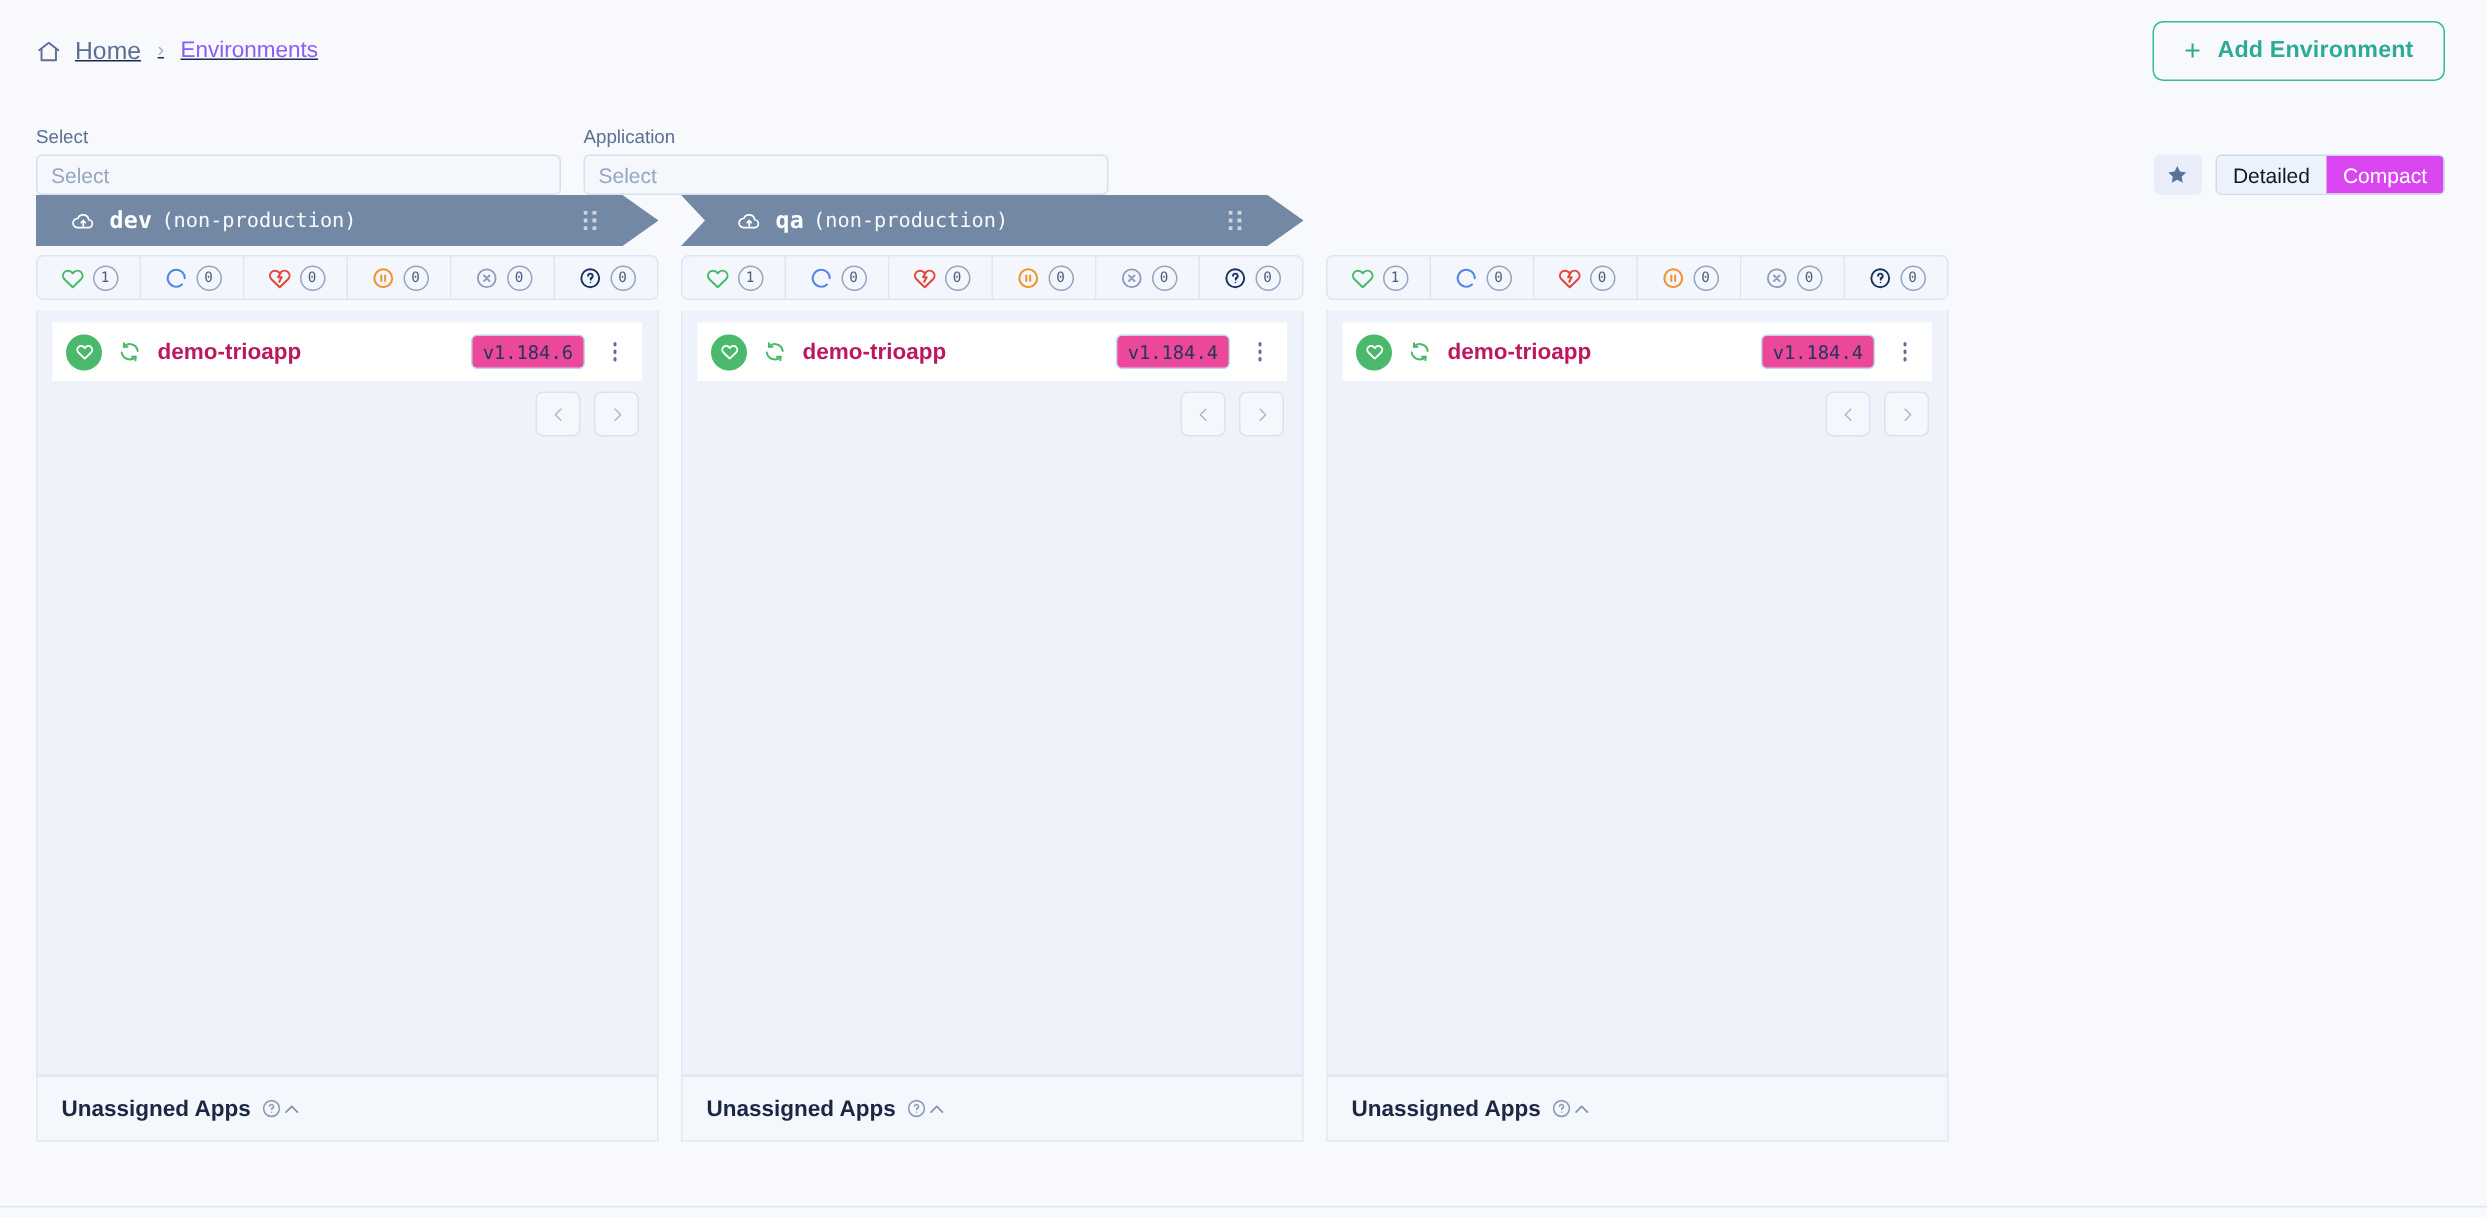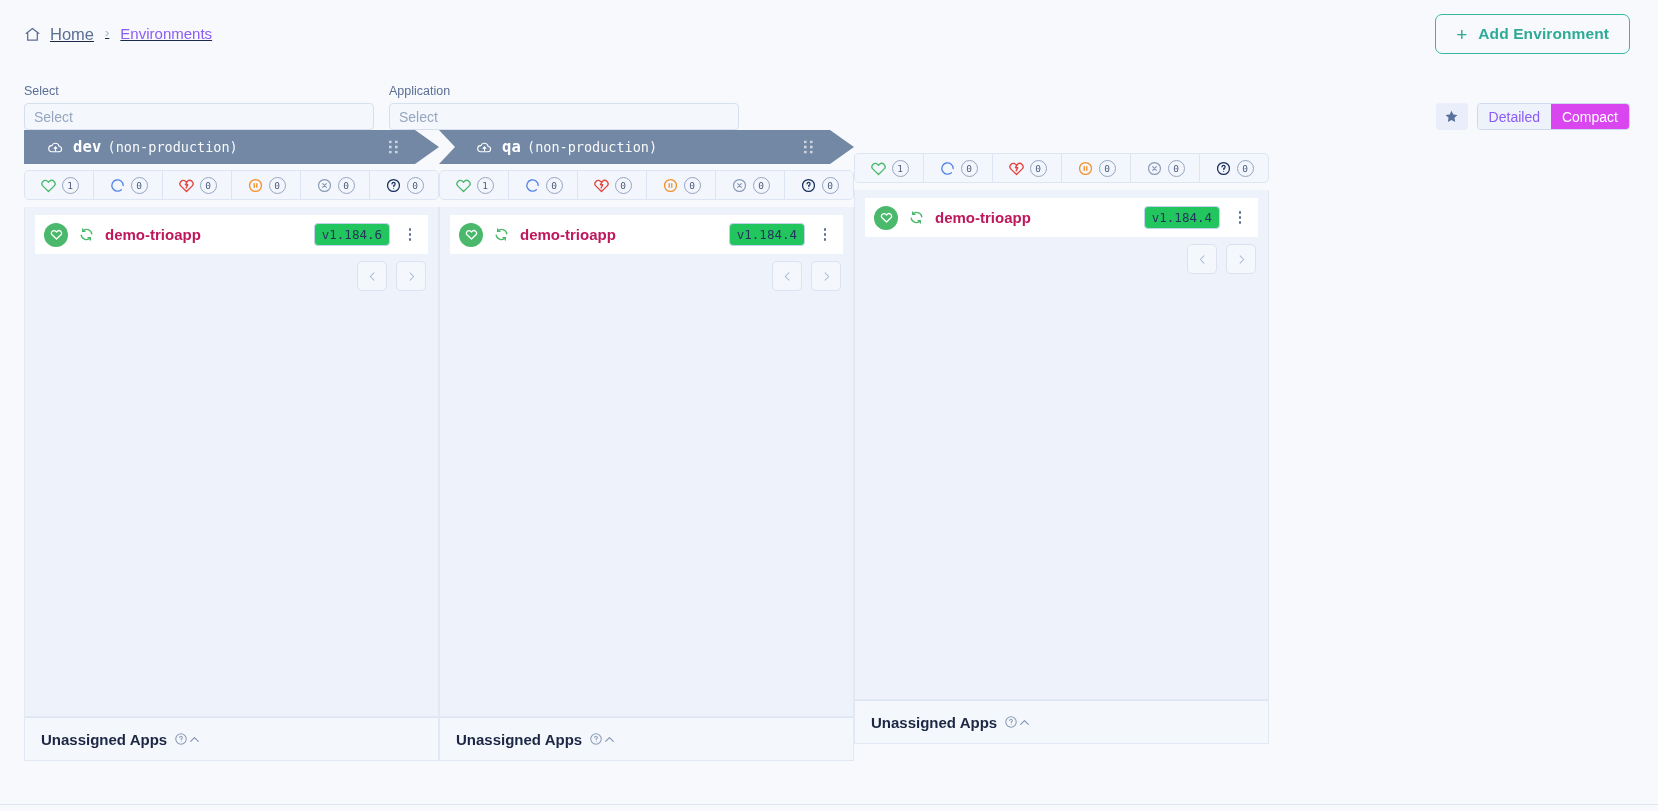--- a/index.html
+++ b/index.html
@@ -77,31 +77,32 @@
   }
   .star-ico { width: 15px; height: 15px; display: block; }
   .seg {
     display: flex; border-radius: 4px; overflow: hidden;
     border: 1px solid #cfd9ec;
   }
   .seg-btn {
     height: 25px; padding: 0 11px;
     display: flex; align-items: center;
     font-size: 14px; font-weight: 400;
-    background: #eef2fa; color: #8b5cf6;
+    background: #eef2fa; color: #0f172a;
     border: none; cursor: pointer;
     font-family: "Liberation Sans", sans-serif;
   }
   .seg-btn.active { background: #d946ef; color: #ffffff; font-weight: 400; }
 
   
   .board {
     display: flex;
     padding: 0 0 0 24px;
-    align-items: center;
+    gap: 15px;
+    align-items: flex-end;
   }
   .col { width: 415px; position: relative; }
 
   
   .env-head {
     height: 34px;
     display: flex; align-items: center;
     padding-left: 23px; padding-right: 40px;
     color: #ffffff;
     position: relative;
@@ -183,21 +184,21 @@
     flex: 0 0 auto;
   }
   .heart-white { width: 13px; height: 13px; display: block; }
   .sync-ico { width: 17px; height: 17px; display: block; flex: 0 0 auto; }
   .app-name {
     font-size: 15px; font-weight: 700; color: #be185d;
     flex: 1 1 auto;
   }
   .ver-badge {
     border: 1px solid #c3d2ee; border-radius: 4px;
-    background: #22c55e; color: #24365c;
+    background: #ec4899; color: #24365c;
     font-family: "DejaVu Sans Mono", monospace;
     font-size: 12.5px;
     padding: 3px 7px;
   }
   .kebab {
     width: 20px; height: 22px;
     display: flex; flex-direction: column; align-items: center; justify-content: center;
     gap: 2.5px; cursor: pointer; flex: 0 0 auto;
   }
   .kebab i { width: 2.5px; height: 2.5px; border-radius: 50%; background: #5c6f94; display: block; }

